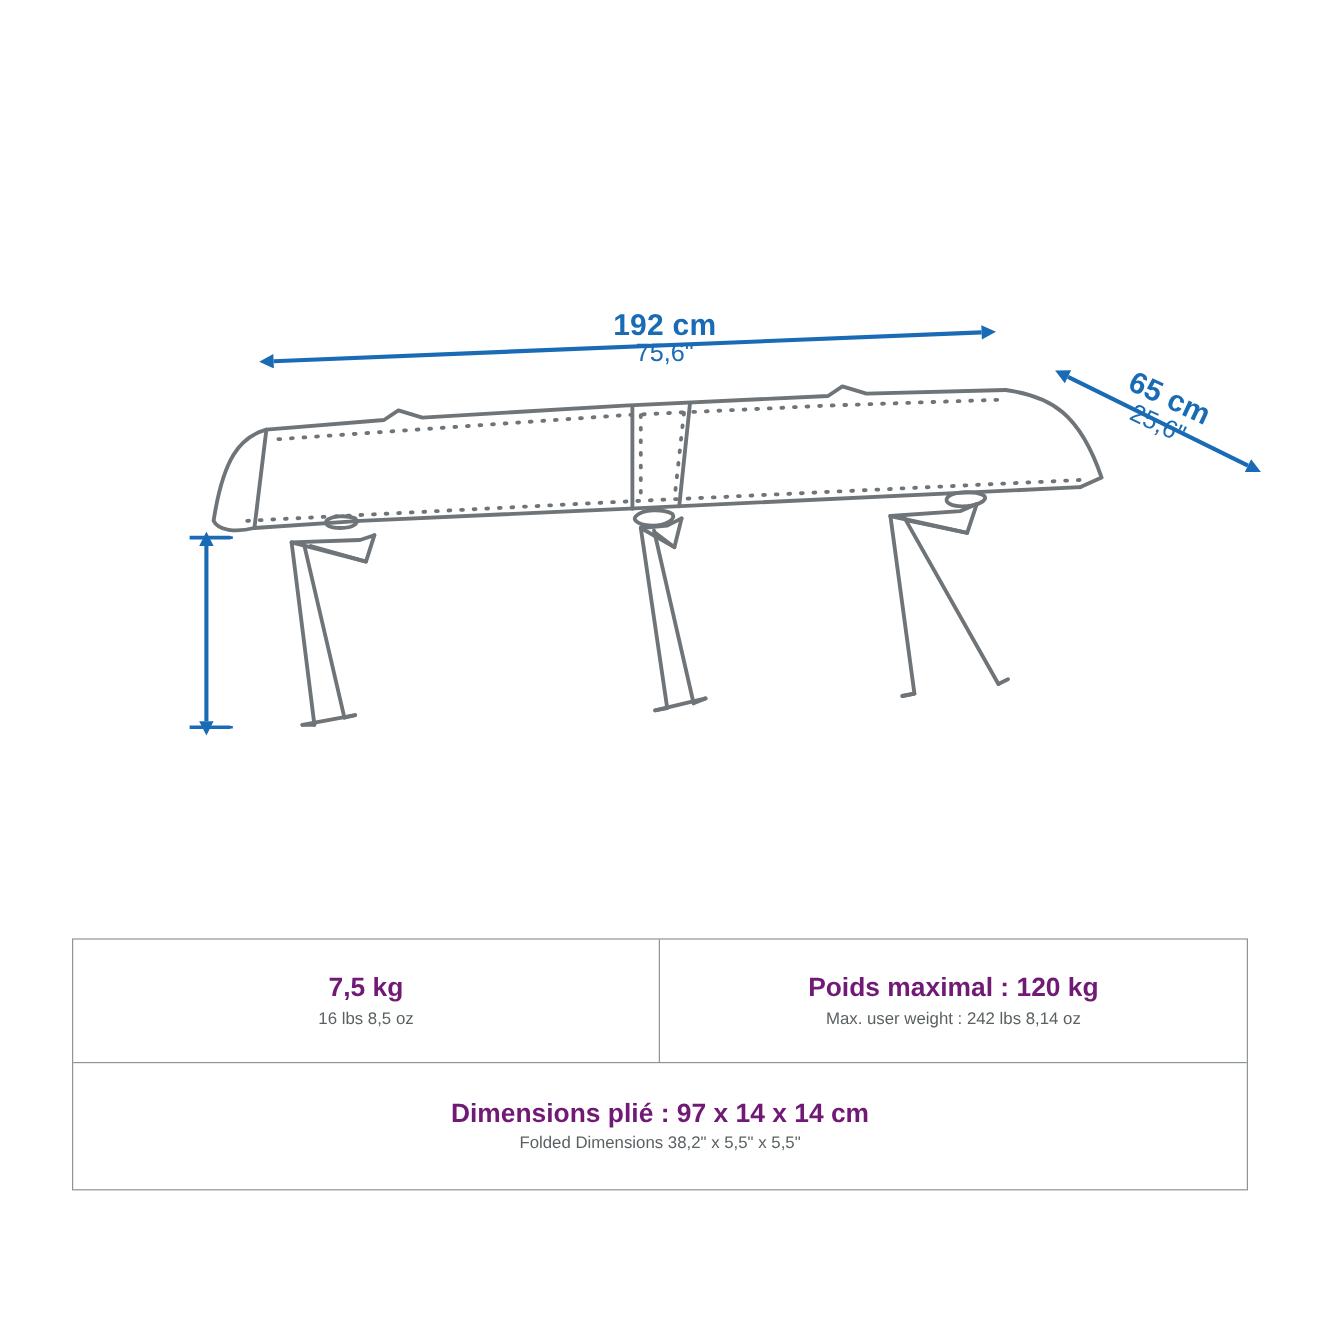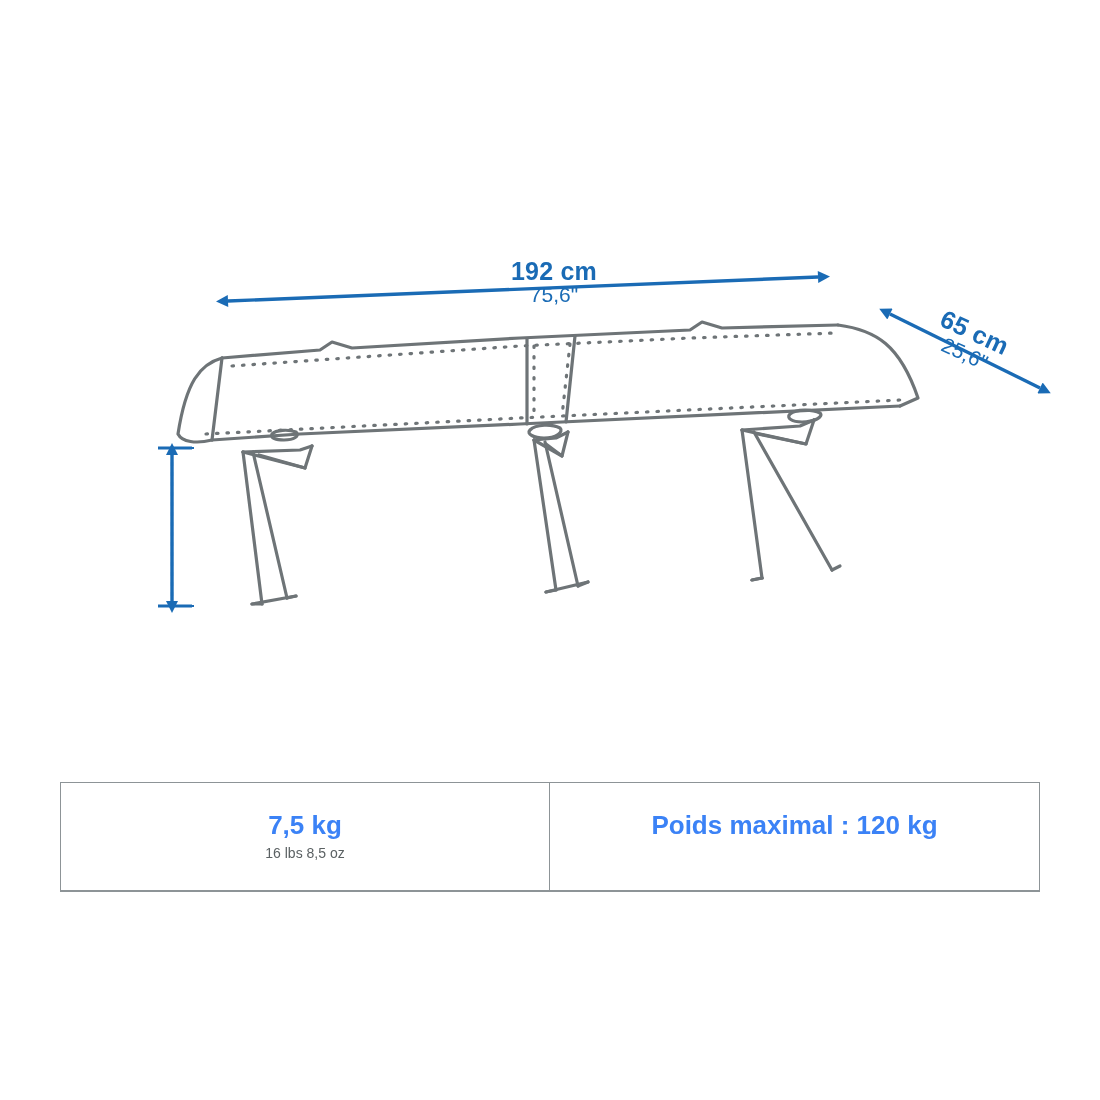--- a/index.html
+++ b/index.html
@@ -94,23 +94,23 @@
     text-align: center;
   }
   .spec-cell.left {
     border-right: 1px solid #8d9497;
   }
   .spec-cell.full {
     flex: 1 1 100%;
     padding: 28px 18px 30px 18px;
   }
   .spec-primary {
-    font-size: 26px;
+    font-size: 22px;
     font-weight: bold;
-    color: #3b82f6;
+    color: #701a75;
     line-height: 1.25;
     white-space: nowrap;
   }
   .spec-secondary {
     font-size: 14px;
     font-weight: normal;
     color: #5b6163;
     line-height: 1.3;
     margin-top: 2px;
     white-space: nowrap;
@@ -238,17 +238,24 @@
   </div>
 
   <div id="specs">
     <div class="spec-row top">
       <div class="spec-cell left">
         <div class="spec-primary">7,5 kg</div>
         <div class="spec-secondary">16 lbs 8,5 oz</div>
       </div>
       <div class="spec-cell">
         <div class="spec-primary">Poids maximal : 120 kg</div>
+        <div class="spec-secondary">Max. user weight : 242 lbs 8,14 oz</div>
       </div>
     </div>
+    <div class="spec-row">
+      <div class="spec-cell full">
+        <div class="spec-primary">Dimensions plié : 97 x 14 x 14 cm</div>
+        <div class="spec-secondary">Folded Dimensions 38,2" x 5,5" x 5,5"</div>
+      </div>
+    </div>
   </div>
 
 </div>
 
 </body></html>

